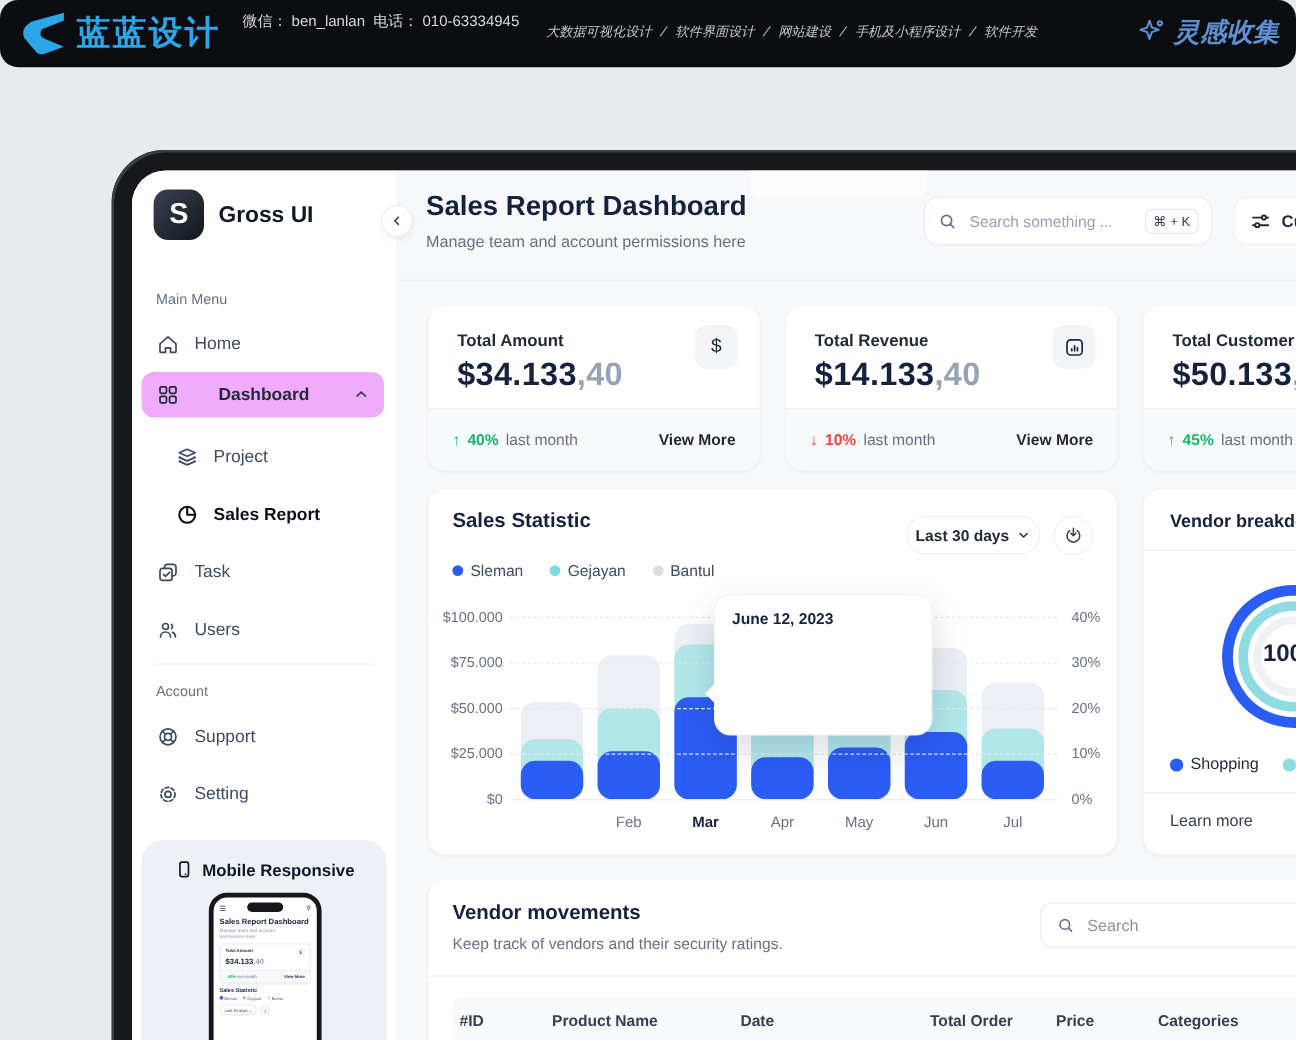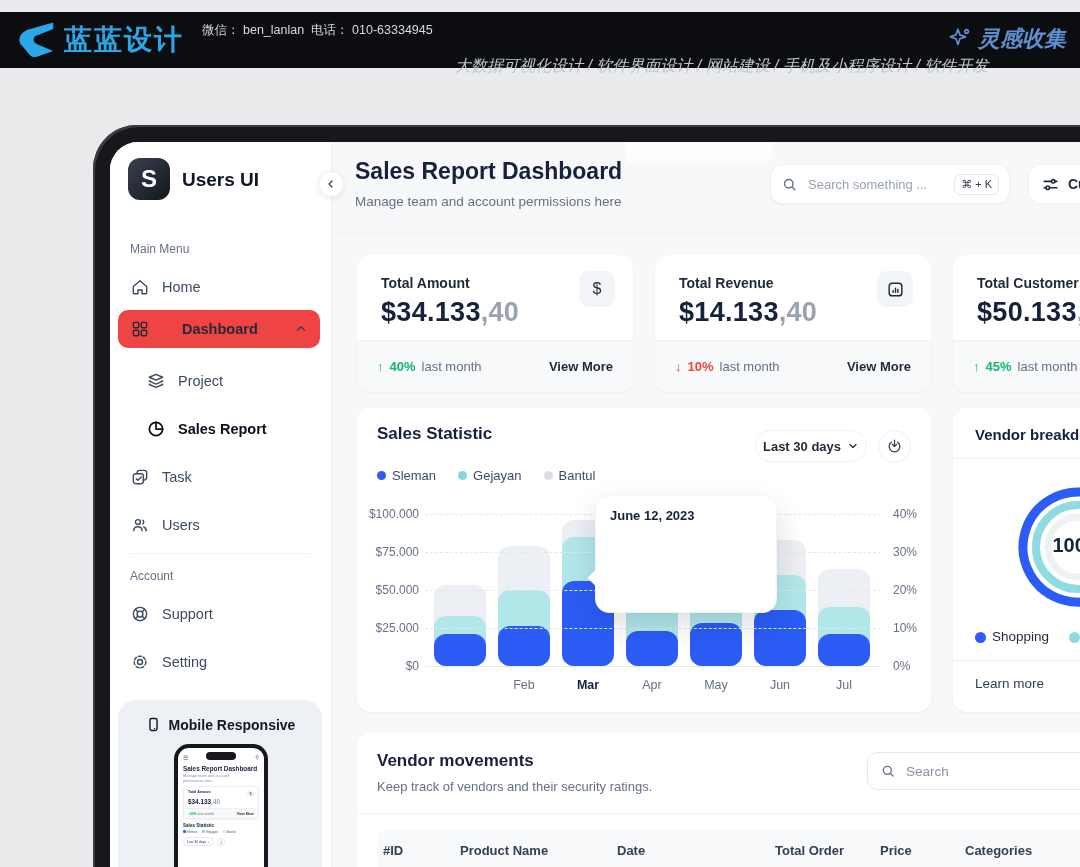--- a/index.html
+++ b/index.html
@@ -1,26 +1,26 @@
 <!DOCTYPE html>
 <html><head>
 <meta charset="utf-8">
 <style>
   html,body{margin:0;padding:0;background:#e9eaec;}
   *{box-sizing:border-box;}
   #stage{position:relative;width:1080px;height:867px;overflow:hidden;background:#e9eaec;
          font-family:"Liberation Sans","DejaVu Sans",sans-serif;}
   
-  #banner{position:absolute;left:0;top:12px;width:1080px;height:56px;background:#0b0d11;color:#cfd3d9;}
+  #banner{position:absolute;left:0;top:0;width:1080px;height:56px;background:#0b0d11;color:#cfd3d9;border-radius:15px;}
   #banner .logo{position:absolute;left:12px;top:6px;display:flex;align-items:center;gap:8px;}
   #banner .brand{font-size:28px;font-weight:bold;color:#2ba7e8;letter-spacing:2px;}
   #banner .contact{position:absolute;left:202px;top:8px;font-size:12.5px;line-height:20px;color:#d7dade;}
   #banner .arrows{color:#9aa0a8;font-size:10px;margin-left:10px;letter-spacing:2px;}
-  #banner .services{position:absolute;left:455px;top:19px;font-size:16px;color:#c3c7cd;
-        font-family:Liberation Sans, sans-serif;font-style:italic;margin-top:25px;}
+  #banner .services{position:absolute;left:455px;top:19px;font-size:11px;color:#c3c7cd;
+        font-family:Liberation Mono, monospace;font-style:italic;}
   #banner .collect{position:absolute;right:14px;top:12px;display:flex;align-items:center;gap:6px;
         color:#5e8fd0;font-size:22px;font-weight:bold;font-family:"Liberation Serif","DejaVu Serif",serif;font-style:italic;cursor:pointer;}
   
   #frame{position:absolute;left:93px;top:125px;width:1050px;height:800px;background:#17181c;
          border-radius:44px 0 0 0;box-shadow:inset 2px 2px 0 #3c3d41;}
   #screen{position:absolute;left:17px;top:17px;width:970px;height:725px;background:#ffffff;
           border-radius:28px 0 0 0;overflow:hidden;}
   #contentbg{position:absolute;left:222px;top:0;width:748px;height:725px;background:#f7f8fa;}
   #glare{position:absolute;left:515px;top:0;width:147px;height:21px;background:#fdfdfe;border-radius:0 0 8px 8px;}
   
@@ -28,21 +28,21 @@
   .sb-logo{position:absolute;left:18px;top:16px;width:42px;height:42px;border-radius:12px;
            background:linear-gradient(135deg,#3a4150,#12151b);display:flex;align-items:center;justify-content:center;
            color:#fff;font-weight:bold;font-size:24px;}
   .sb-brand{position:absolute;left:72px;top:27px;font-size:19px;font-weight:bold;color:#101828;}
   #collapse{position:absolute;left:208px;top:29px;width:26px;height:26px;border-radius:50%;background:#fff;
             border:1px solid #eef0f3;box-shadow:0 2px 6px rgba(16,24,40,.08);display:flex;align-items:center;justify-content:center;
             color:#344054;cursor:pointer;z-index:5;}
   .sect{position:absolute;left:20px;font-size:12px;color:#667085;}
   .mi{position:absolute;display:flex;align-items:center;gap:12px;height:30px;color:#3d4a63;font-size:14.5px;cursor:pointer;}
   .mi svg{flex:0 0 auto;}
-  .mi.active-row{left:8px;width:202px;background:#ef4444;border-radius:10px;padding:0 12px;height:38px;color:#1f2937;font-weight:bold;gap:32px;}
+  .mi.active-row{left:8px;width:202px;background:#f0abfc;border-radius:10px;padding:0 12px;height:38px;color:#1f2937;font-weight:bold;gap:32px;}
   .mi.current{color:#0b0f19;font-weight:bold;}
   .mi .chev{margin-left:auto;color:#344054;}
   .sb-div{position:absolute;left:20px;width:180px;height:1px;background:#eef0f3;}
   
   #mobilecard{position:absolute;left:8px;top:558px;width:204px;height:220px;background:#edf0f4;border-radius:18px;overflow:hidden;}
   #mobilecard .mtitle{position:absolute;left:0;top:16px;width:100%;display:flex;justify-content:center;align-items:center;gap:7px;
         font-size:14px;font-weight:bold;color:#101828;}
   #phone{position:absolute;left:56px;top:44px;width:94px;height:200px;background:#15171b;border-radius:15px;padding:4px;}
   #phone .pscreen{width:100%;height:100%;background:#fff;border-radius:11px;overflow:hidden;position:relative;padding:4px 5px;}
   .pnotch{position:absolute;left:50%;top:4px;transform:translateX(-50%);width:30px;height:8px;background:#15171b;border-radius:5px;}
@@ -161,21 +161,21 @@
 
   <div id="frame">
     <div id="screen">
       <div id="contentbg"></div>
       <div id="glare"></div>
 
       <aside id="sidebar">
         <div class="sb-logo">
             <span>S</span>
           </div>
-        <div class="sb-brand">Users UI</div>
+        <div class="sb-brand">Gross UI</div>
         <div class="sect" style="top:100px">Main Menu</div>
         <div id="menu-main">
             <div class="mi" style="left: 20px; top: 130px; width: 182px;">
               <span style="display: flex;">
                 <svg width="20" height="20" viewBox="0 0 24 24" fill="none" stroke="currentColor" stroke-width="1.7" stroke-linecap="round" stroke-linejoin="round">
                   <path d="M4 11.5 12 4.5l8 7V19a1 1 0 0 1-1 1h-4.5v-4.5h-5V20H5a1 1 0 0 1-1-1z"></path>
                 </svg>
               </span>
               <span>Home</span>
             </div>

